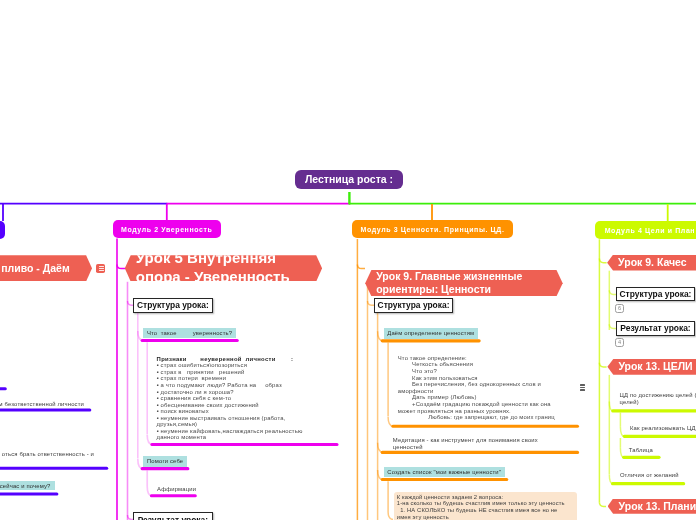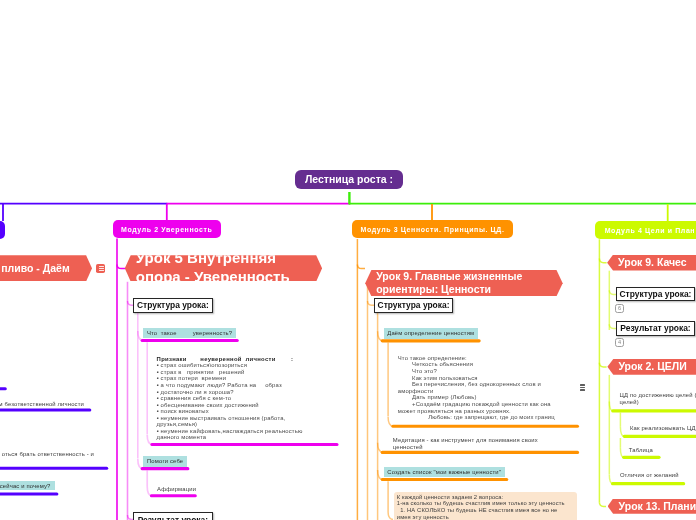--- a/index.html
+++ b/index.html
@@ -215,21 +215,21 @@
   <div class="badge" style="left:615.2px;top:304.0px;">
       <span>6</span>
     </div>
   <div class="wbox" style="left:615.7px;top:321.3px;width:79.6px;height:14.3px;">
       <span>Результат урока:</span>
     </div>
   <div class="badge" style="left:615.2px;top:338.3px;">
       <span>4</span>
     </div>
   <div class="lesson" style="left:607.4px;top:358.9px;width:197.5px;height:15.9px;-webkit-clip-path:polygon(2.987% 0%, 97.013% 0%, 100% 50%, 97.013% 100%, 2.987% 100%, 0% 50%);clip-path:polygon(2.987% 0%, 97.013% 0%, 100% 50%, 97.013% 100%, 2.987% 100%, 0% 50%);padding-left:11px;font-size:10.5px;line-height:1.26;letter-spacing:0.0px;">
-      <span>Урок 2. ЦЕЛИ</span>
+      <span>Урок 13. ЦЕЛИ</span>
     </div>
   <div class="tpw" style="left:619.5px;top:392.3px;width:78px;"><span>ЦД по достижению целей (        целей)</span></div>
   <div class="tp" style="left:629.9px;top:425.3px;"><span>Как реализовывать ЦД</span></div>
   <div class="tp" style="left:628.8px;top:446.9px;"><span>Таблица</span></div>
   <div class="tp" style="left:619.9px;top:472.1px;"><span>Отличия от желаний</span></div>
   <div class="lesson" style="left:607.6px;top:498.6px;width:197.5px;height:15.2px;-webkit-clip-path:polygon(2.785% 0%, 97.215% 0%, 100% 50%, 97.215% 100%, 2.785% 100%, 0% 50%);clip-path:polygon(2.785% 0%, 97.215% 0%, 100% 50%, 97.215% 100%, 2.785% 100%, 0% 50%);padding-left:11px;font-size:10.5px;line-height:1.26;letter-spacing:0.0px;">
       <span>Урок 13. Плани</span>
     </div>
 
 </div>

